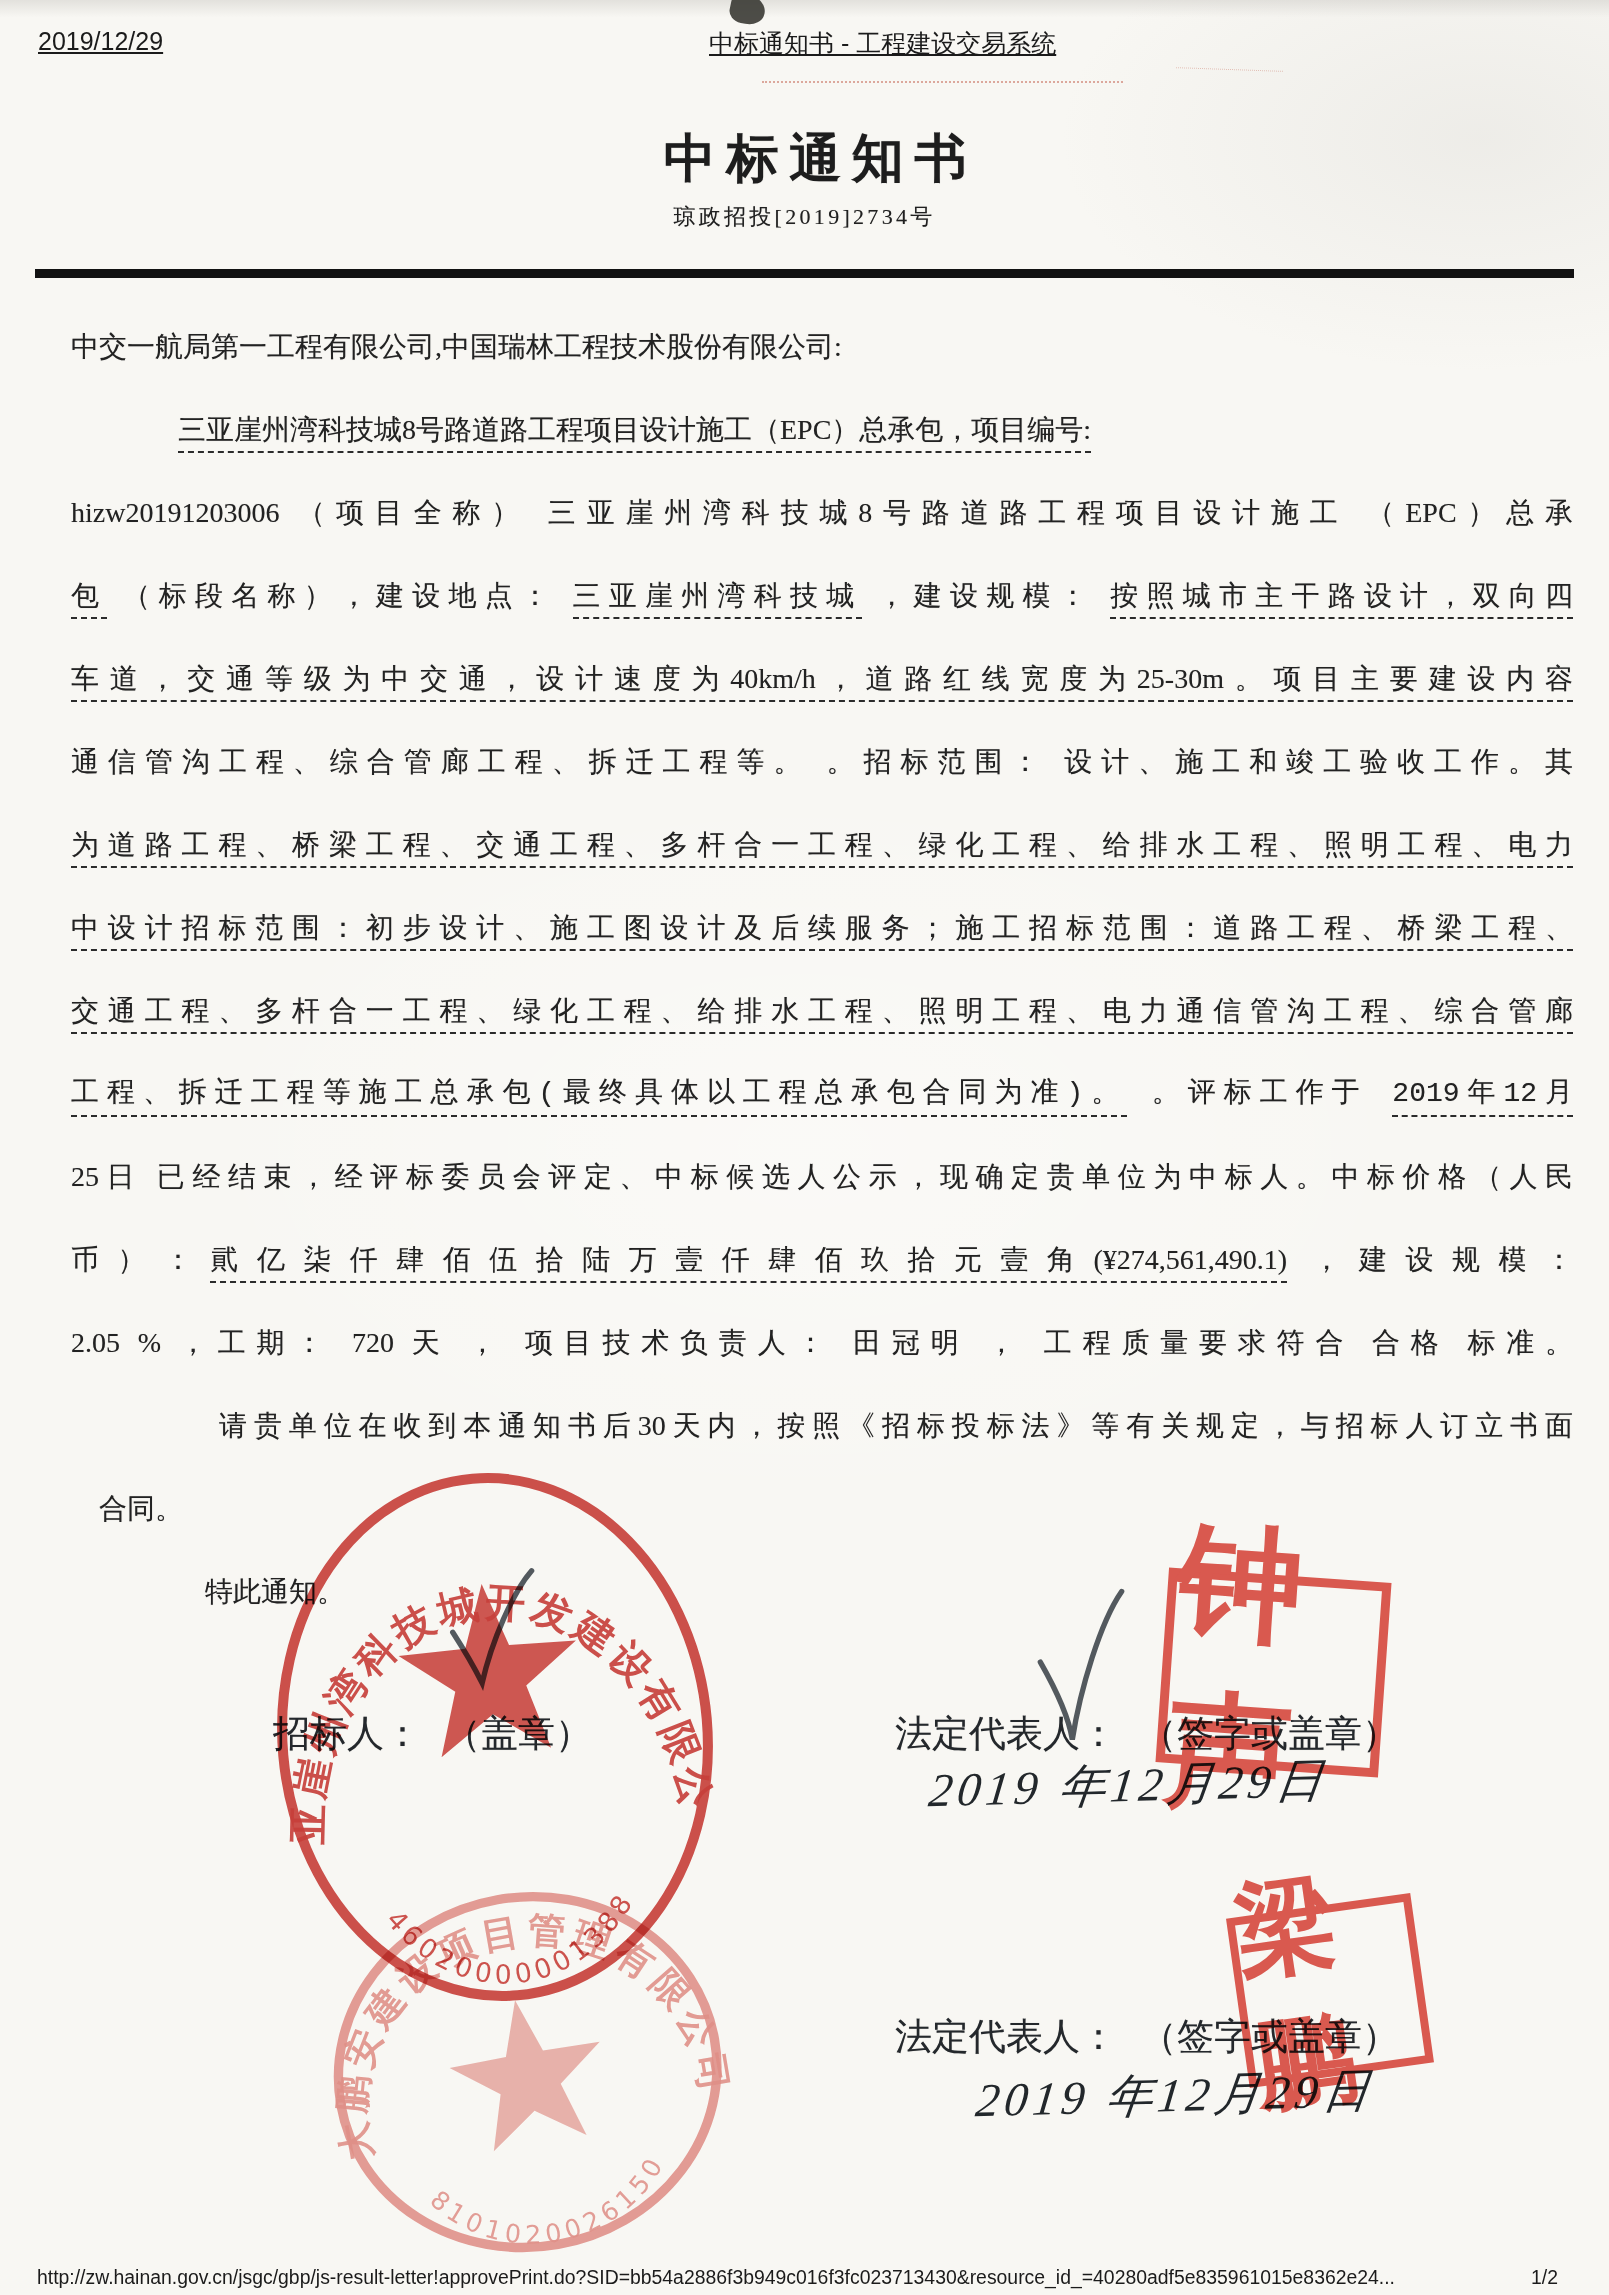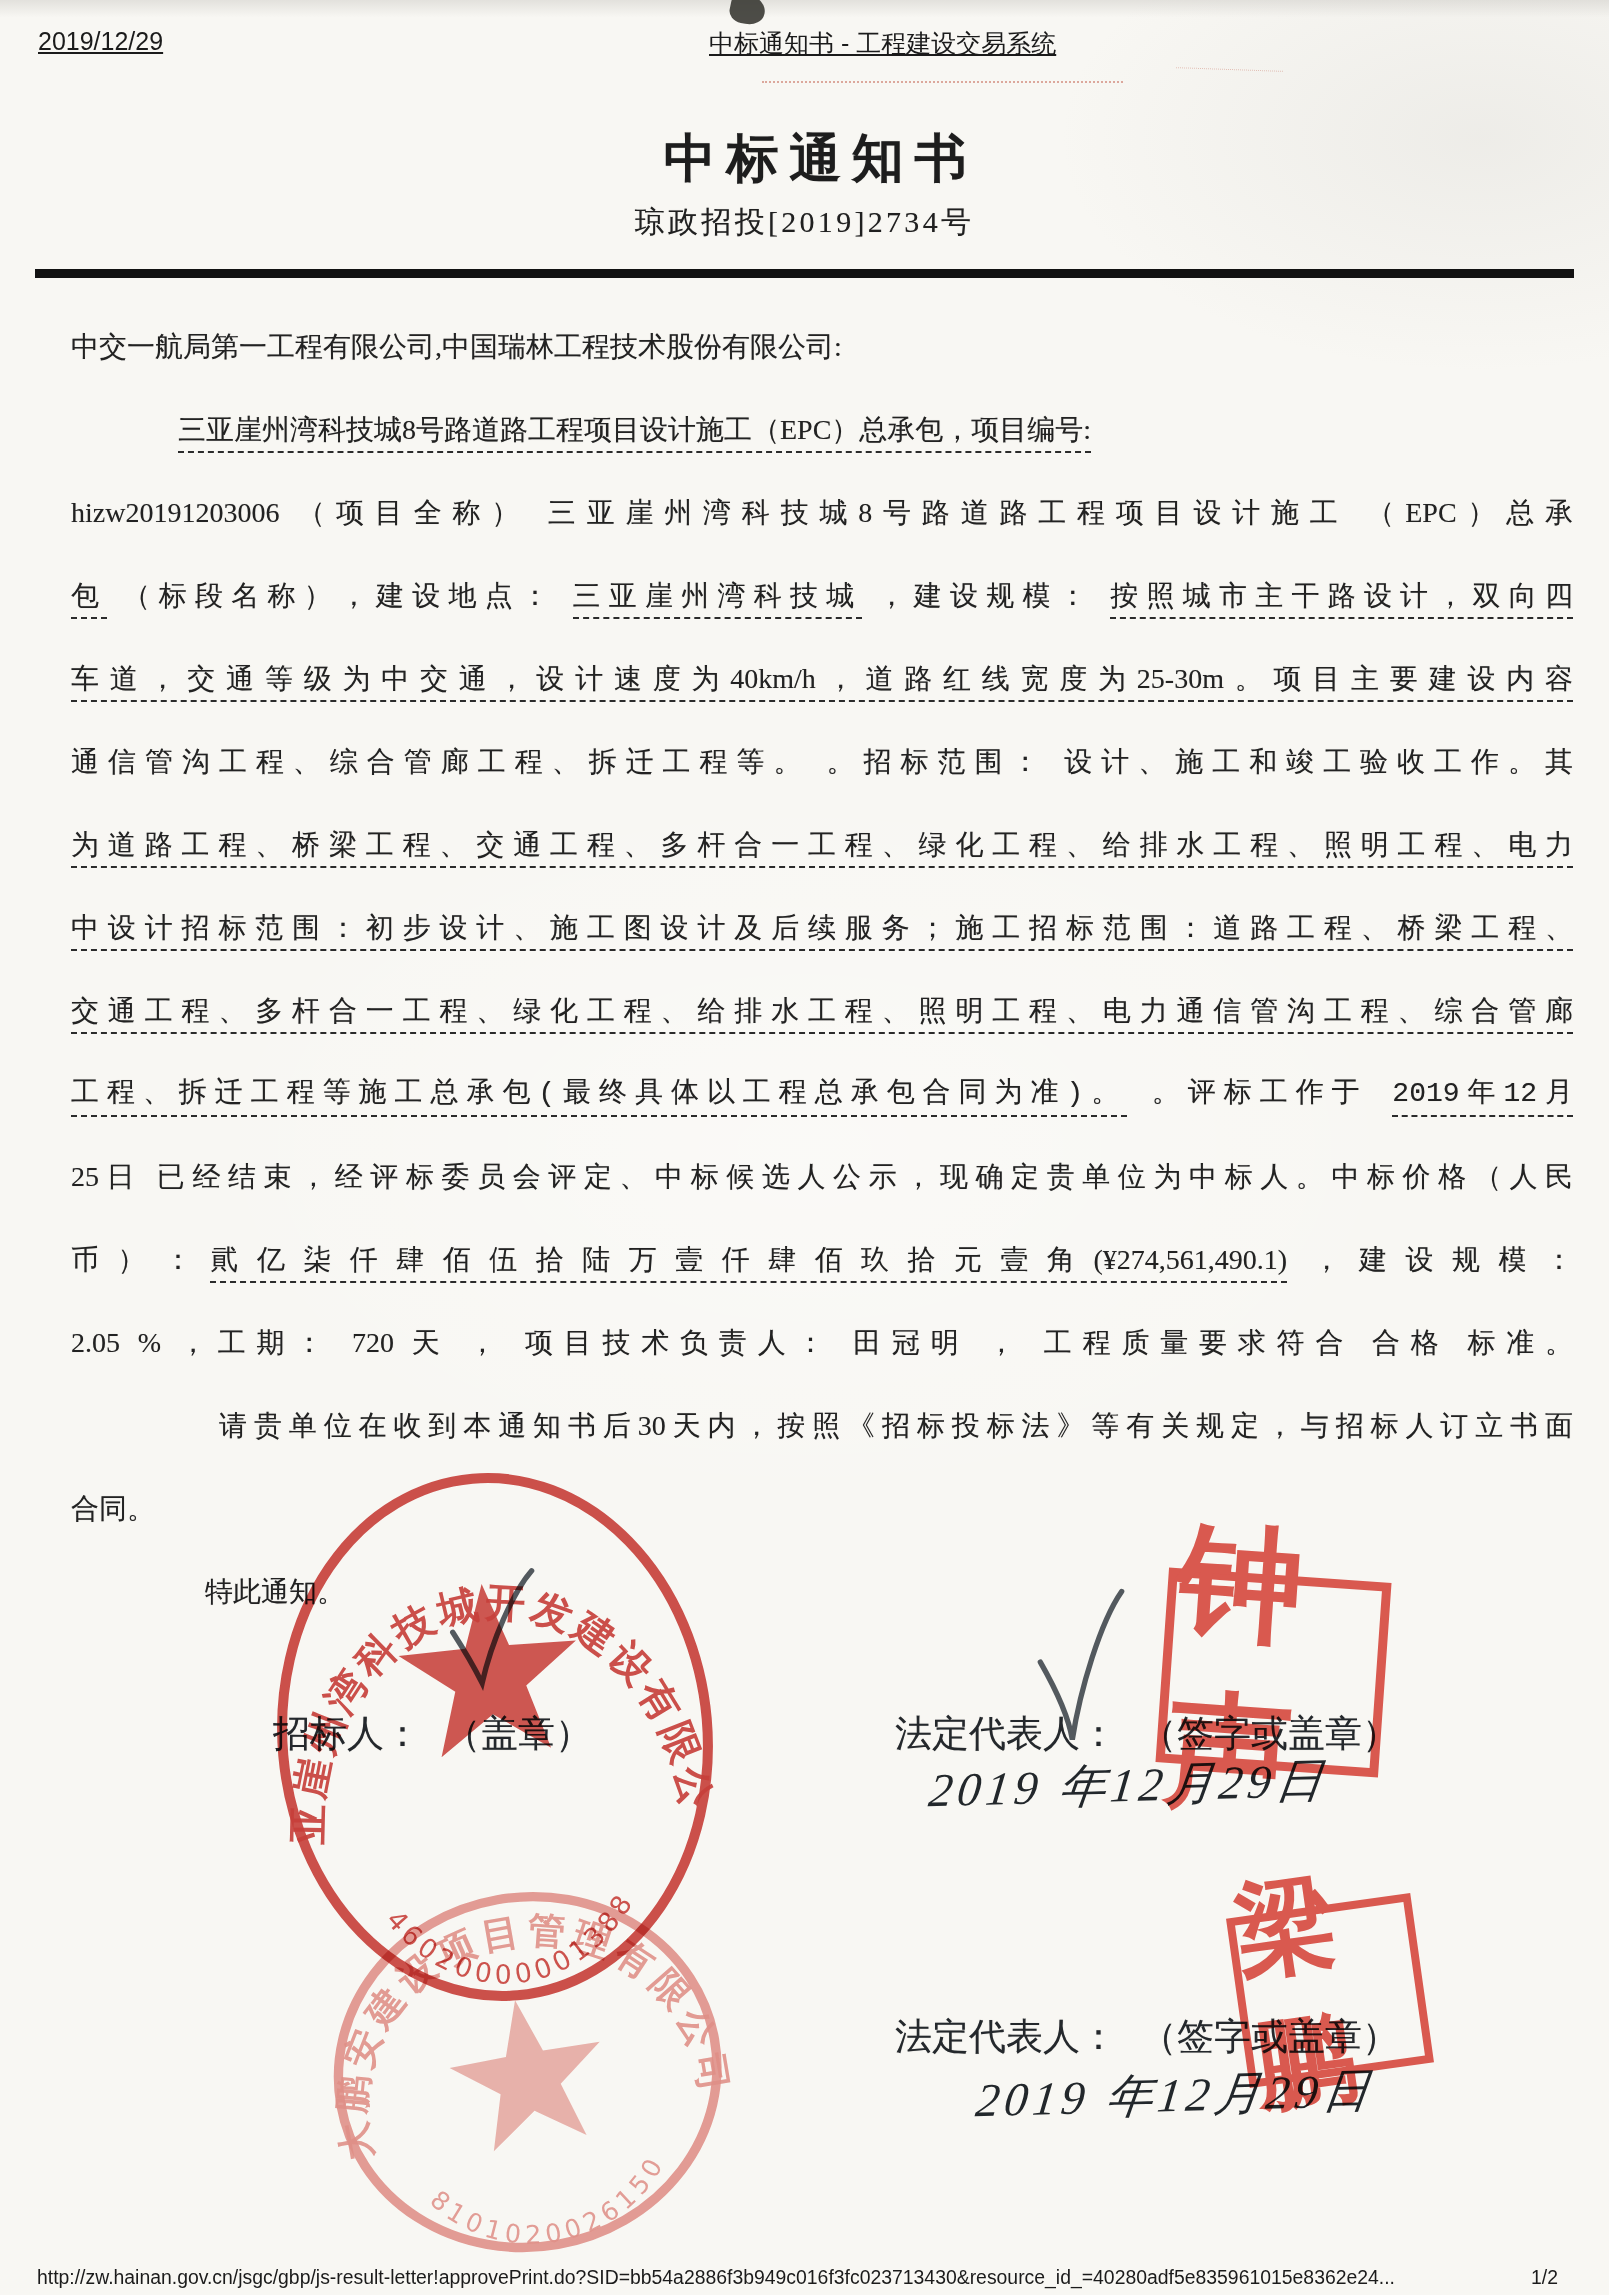--- a/index.html
+++ b/index.html
@@ -19,21 +19,21 @@
   .ph.htitle{left:709px;top:27px;}
   .pf{position:absolute;font-family:"Liberation Sans","DejaVu Sans",sans-serif;font-size:19.4px;color:#1b1b1b;white-space:nowrap;}
   .pf.url{left:37px;top:2266px;}
   .pf.pageno{left:1531px;top:2266px;}
   
   .blob{position:absolute;left:730px;top:-5.3px;width:35px;height:29px;background:#34342f;border-radius:40% 60% 55% 45%;opacity:.88;transform:rotate(12deg);}
   .speckline{position:absolute;left:762px;top:81px;width:361px;height:0;border-top:2px dotted rgba(186,72,50,.45);}
   .speck2{position:absolute;left:1176px;top:69px;width:107px;height:0;border-top:1.3px dotted rgba(186,72,50,.3);transform:rotate(2deg);}
   
   .doc-title{position:absolute;left:16px;top:124px;width:100%;text-align:center;font-size:52px;font-weight:bold;letter-spacing:10.7px;color:#1d1d1d;text-shadow:0 0 0.7px rgba(30,30,30,.4);}
-  .doc-number{position:absolute;left:0;top:202px;width:100%;text-align:center;font-size:30px;letter-spacing:3.3px;color:#202020;text-shadow:0 0 0.7px rgba(30,30,30,.35);}
+  .doc-number{position:absolute;left:0;top:202px;width:100%;text-align:center;font-size:22px;letter-spacing:3.3px;color:#202020;text-shadow:0 0 0.7px rgba(30,30,30,.35);}
   .rule{position:absolute;left:35px;top:269px;width:1539px;height:8.7px;background:#121212;}
   
   .body-lines{position:absolute;left:71px;top:305px;width:1502px;font-size:28px;color:#222;text-shadow:0 0 0.7px rgba(35,35,35,.35);}
   .tline{height:83px;line-height:83px;white-space:normal;}
   .tline.j{text-align:justify;text-align-last:justify;}
   .u{border-bottom:2.7px dashed #2b2b2b;padding-bottom:6px;}
   
   .sig{position:absolute;font-size:37px;color:#24282c;white-space:nowrap;text-shadow:0 0 0.7px rgba(35,35,35,.35);}
   .sig .gap{margin-left:23px;}
   .hand{position:absolute;font-size:47px;font-style:italic;letter-spacing:4.7px;color:#22272b;transform:skewX(-8deg) rotate(-1.5deg);white-space:nowrap;}
@@ -71,21 +71,21 @@
       <div class="tline j" style="text-indent: 0px;"><span class="u">车道，交通等级为中交通，设计速度为40km/h，道路红线宽度为25-30m。项目主要建设内容</span></div>
       <div class="tline j" style="text-indent: 0px;"><span>通信管沟工程、综合管廊工程、拆迁工程等。 。招标范围： 设计、施工和竣工验收工作。其</span></div>
       <div class="tline j" style="text-indent: 0px;"><span class="u">为道路工程、桥梁工程、交通工程、多杆合一工程、绿化工程、给排水工程、照明工程、电力</span></div>
       <div class="tline j" style="text-indent: 0px;"><span class="u">中设计招标范围：初步设计、施工图设计及后续服务；施工招标范围：道路工程、桥梁工程、</span></div>
       <div class="tline j" style="text-indent: 0px;"><span class="u">交通工程、多杆合一工程、绿化工程、给排水工程、照明工程、电力通信管沟工程、综合管廊</span></div>
       <div class="tline j" style="text-indent: 0px; font-family: Liberation Mono, monospace;"><span class="u">工程、拆迁工程等施工总承包(最终具体以工程总承包合同为准)。</span><span> 。评标工作于 </span><span class="u">2019年12月</span></div>
       <div class="tline j" style="text-indent: 0px;"><span>25日 已经结束，经评标委员会评定、中标候选人公示，现确定贵单位为中标人。中标价格（人民</span></div>
       <div class="tline j" style="text-indent: 0px;"><span>币）：</span><span class="u">貮亿柒仟肆佰伍拾陆万壹仟肆佰玖拾元壹角(¥274,561,490.1)</span><span> ，建设规模：</span></div>
       <div class="tline j" style="text-indent: 0px;"><span>2.05  % ，工期：  720  天 ， 项目技术负责人：  田冠明  ， 工程质量要求符合 合格 标准。</span></div>
       <div class="tline j" style="text-indent: 148px;"><span>请贵单位在收到本通知书后30天内，按照《招标投标法》等有关规定，与招标人订立书面</span></div>
-      <div class="tline" style="text-indent: 0px;"><span>合同。</span></div>
+      <div class="tline" style="text-indent: 0px; margin-left: 28px;"><span>合同。</span></div>
       <div class="tline" style="text-indent: 134px;"><span>特此通知。</span></div>
     </div>
 
   <div class="sig" style="left:273px;top:1709px;">
     <span>招标人：</span><span class="gap">（盖章）</span>
   </div>
   <div class="sig" style="left:895px;top:1709px;">
     <span>法定代表人：</span><span class="gap">（签字或盖章）</span>
   </div>
   <div class="hand" style="left:930px;top:1754px;">2019 年12月29日</div>

